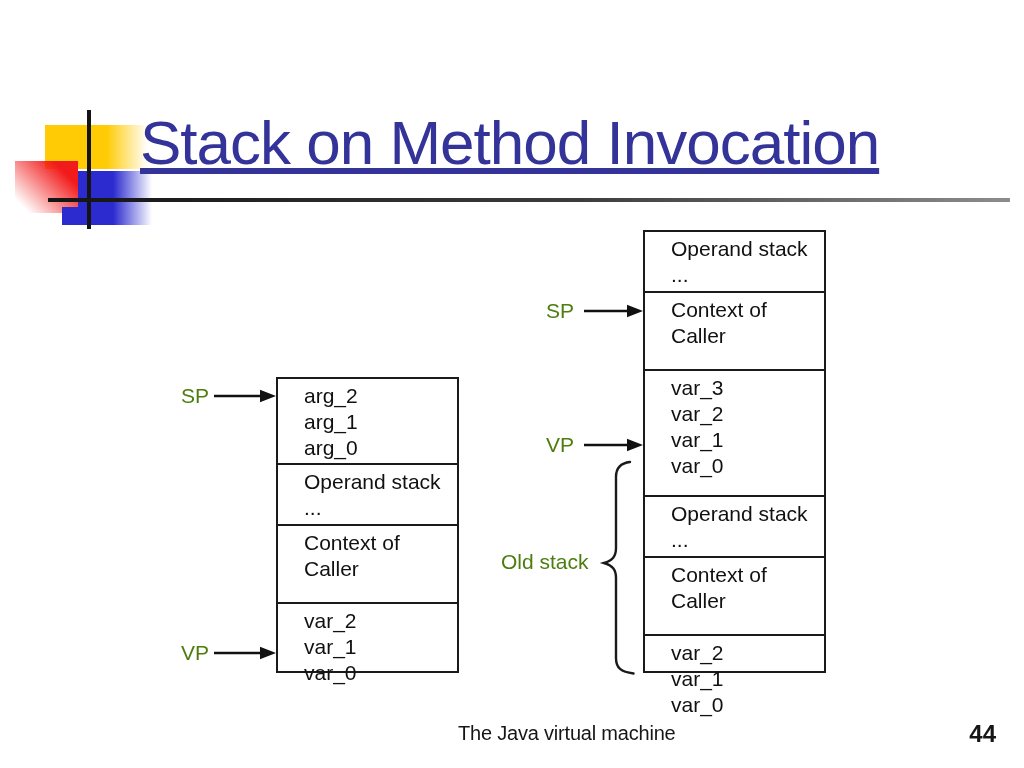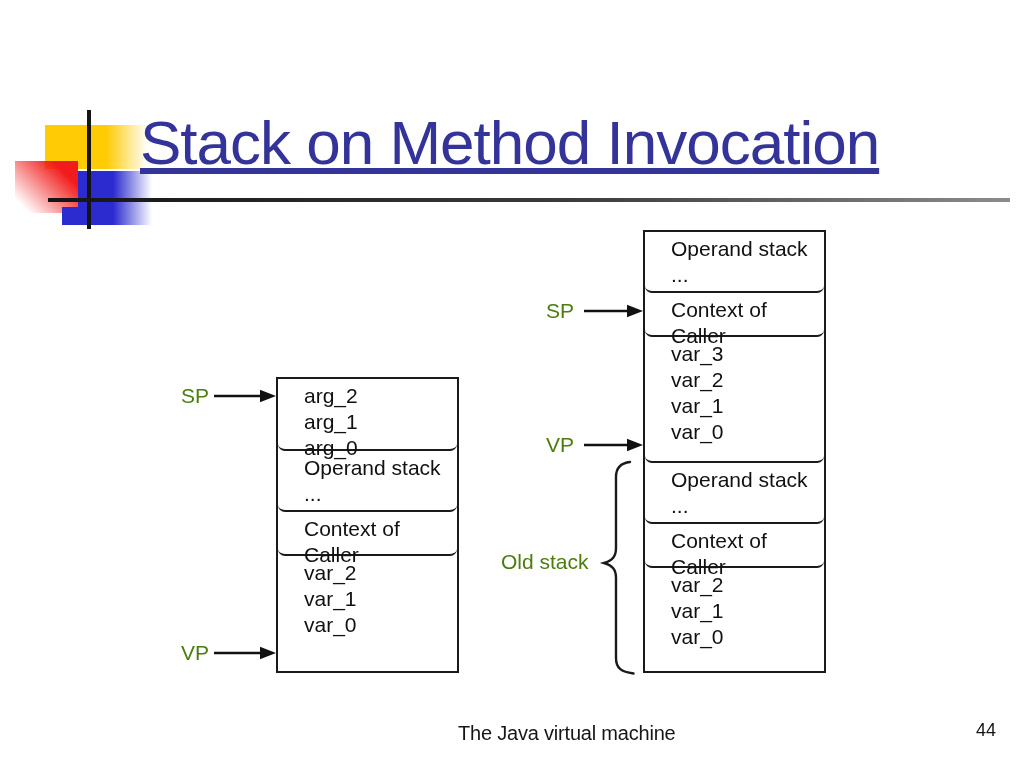--- a/index.html
+++ b/index.html
@@ -26,40 +26,40 @@
     font-family:"Liberation Sans",sans-serif;
     text-decoration:underline;
   }
   
   .stack{position:absolute;background:#fff;border:2px solid #1a1a1a;box-sizing:border-box;}
   .stack-left{left:276px;top:377px;width:183px;height:296px;}
   .stack-right{left:643px;top:230px;width:183px;height:443px;}
   .cell{
     box-sizing:border-box;border-bottom:2px solid #1a1a1a;
     padding:4px 2px 0 26px;font-size:21px;line-height:26px;
-    white-space:pre-line;color:#111;border-radius:7px;
+    white-space:pre-line;color:#111;
   }
   .cell:last-child{border-bottom:none;}
-  .h61{height:61px}.h62{height:44px}.h86{height:72px}.h110{height:126px}
+  .h61{height:61px}.h62{height:78px}.h86{height:86px}.h110{height:126px}
   .ptr-label{
     position:absolute;transform:translateY(-50%);
     font-size:21px;color:#4d7c0f;white-space:nowrap;
   }
   .lbl-sp-left{left:181px;top:396px;}
   .lbl-vp-left{left:181px;top:653px;}
   .lbl-sp-right{left:546px;top:311px;}
   .lbl-vp-right{left:546px;top:445px;}
   .lbl-old-frame{left:501px;top:562px;}
   .overlay{position:absolute;left:0;top:0;pointer-events:none;}
   .overlay line{stroke:#111;stroke-width:2.6px;}
   .overlay polygon{fill:#111;}
   .brace{fill:none;stroke:#1a1a1a;stroke-width:2.4px;stroke-linecap:round;}
   
   .footer-text{position:absolute;left:458px;top:722px;font-size:20px;letter-spacing:-0.2px;color:#161616;text-align:center;}
-  .page-number{position:absolute;right:28px;top:720px;font-size:18px;color:#161616;}
+  .page-number{position:absolute;right:28px;top:720px;font-size:24px;color:#161616;font-weight:bold;}
 </style>
 </head>
 <body>
 
 <div class="slide">
 
   <div class="deco deco-yellow"></div>
   <div class="deco deco-red"></div>
   <div class="deco deco-blue"></div>
   <div class="deco deco-blue-small"></div>

